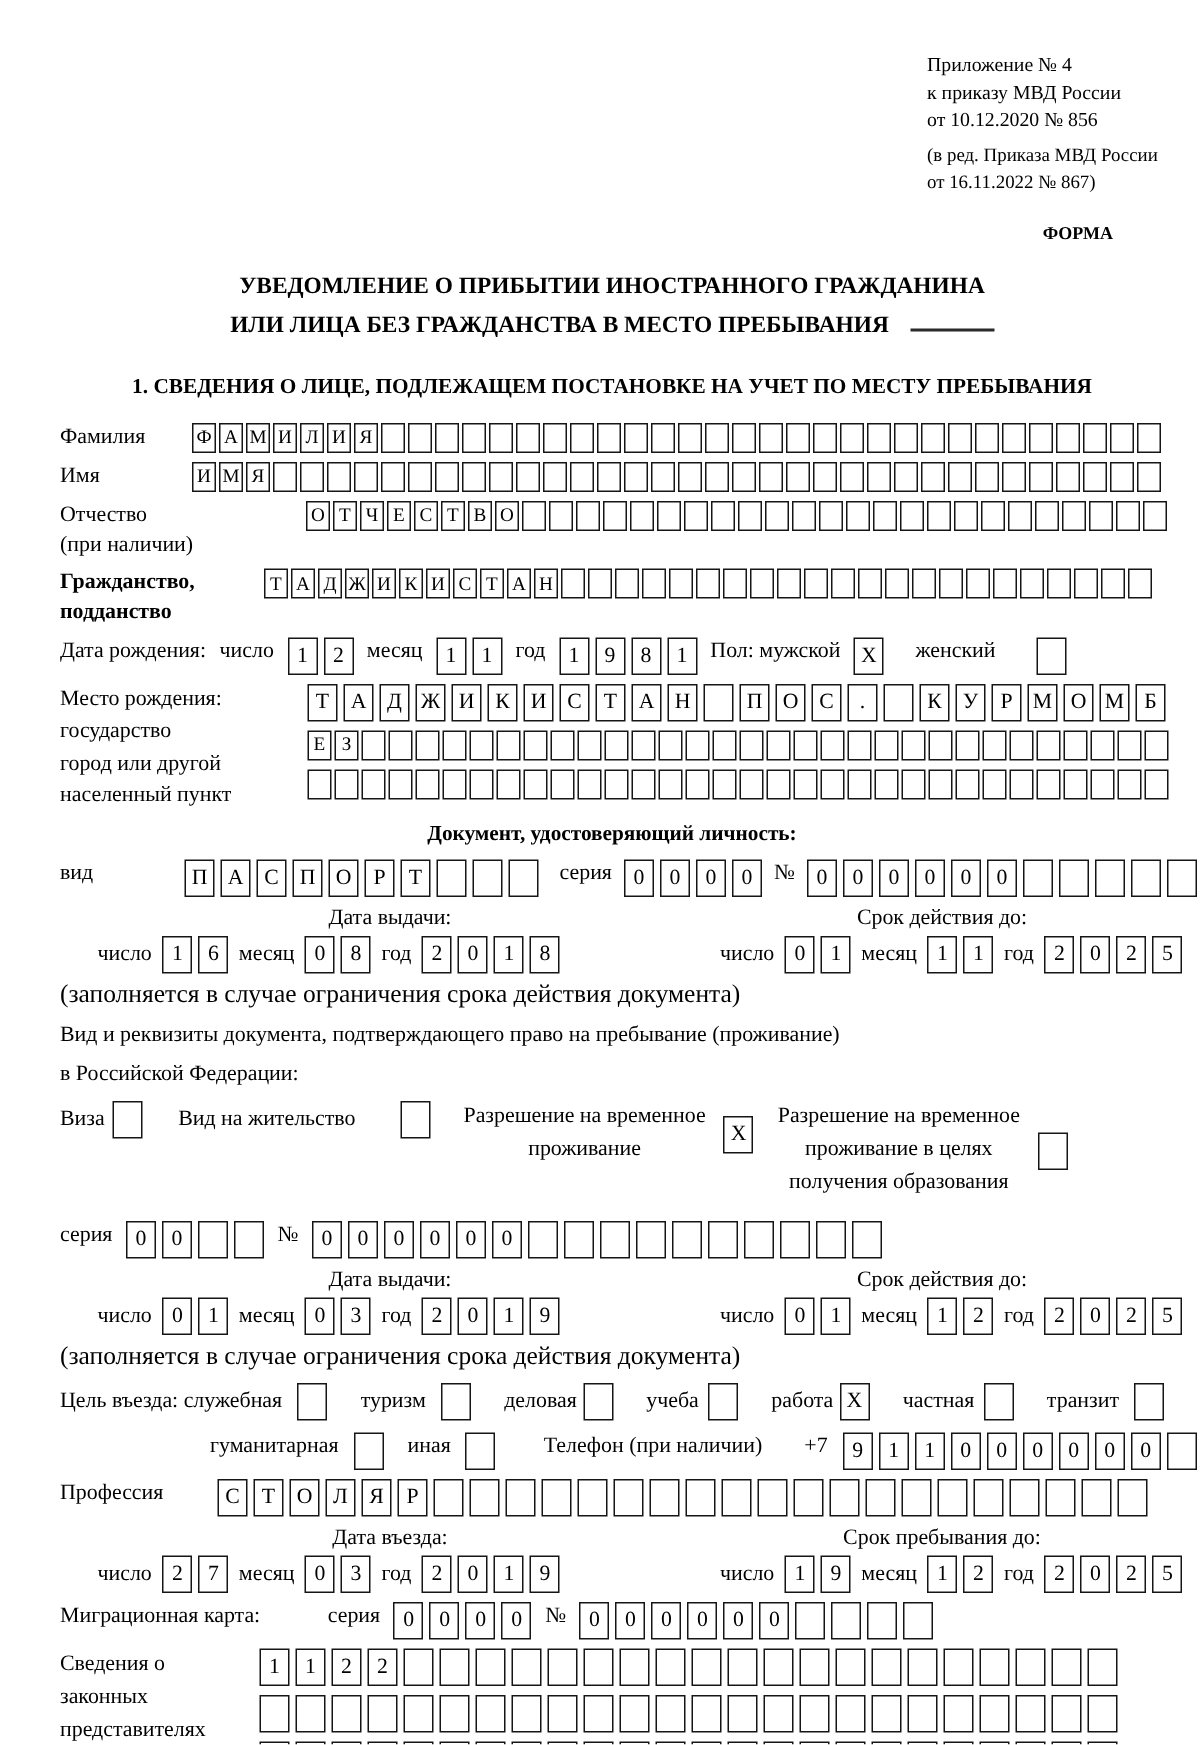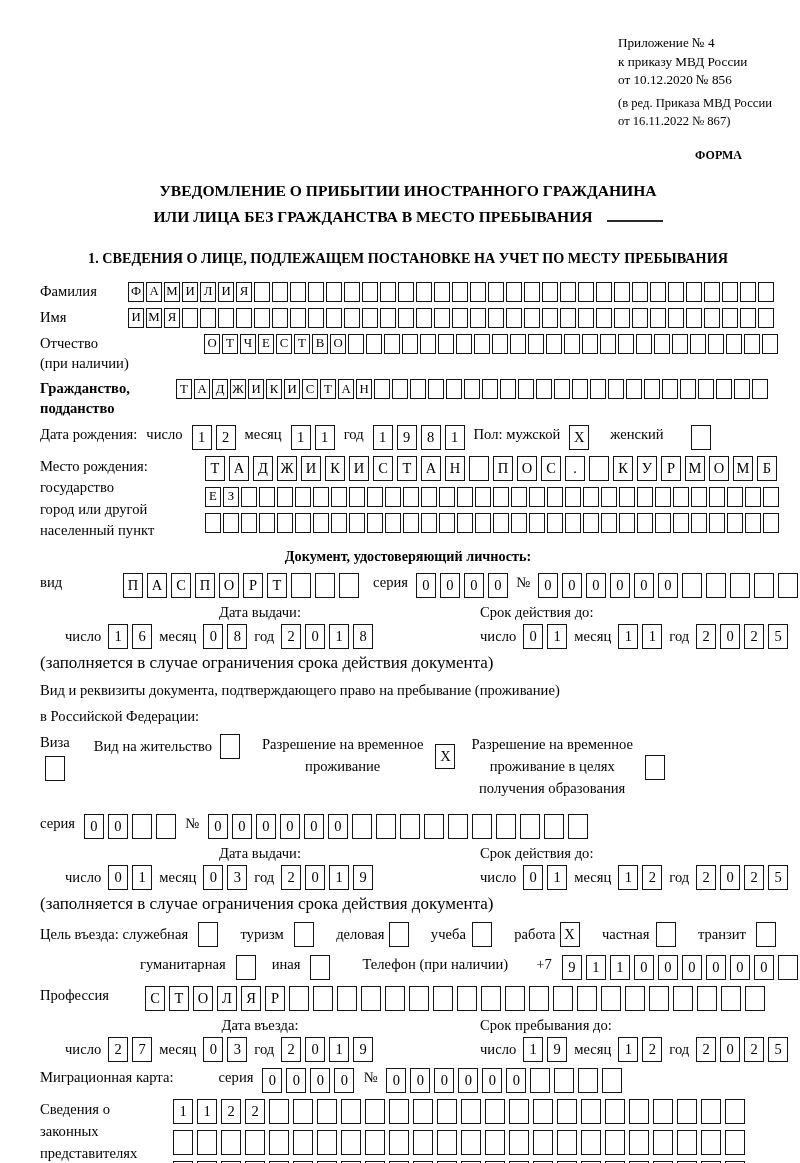--- a/index.html
+++ b/index.html
@@ -23,21 +23,21 @@
   .cell{
     box-sizing:border-box;flex:none;width:16px;height:20px;border:1.6px solid #151515;
     display:flex;align-items:center;justify-content:center;font-size:12.8px;background:#fff;
   }
   .cells.big{gap:4px;}
   .cells.big .cell{width:20px;height:25px;font-size:14.5px;}
   .stack{display:flex;flex-direction:column;gap:6px;}
   .dochead{text-align:center;font-weight:bold;font-size:14.2px;margin:4px 0 8px 0;}
   .datelbls{display:flex;font-size:14.6px;margin:2px 0 3px 0;}
   .datelbls .left{flex:0 0 440px;text-align:center;}
-  .datelbls .right{flex:1;text-align:left;}
+  .datelbls .right{flex:1;text-align:center;}
   .daterow{display:flex;align-items:center;margin-bottom:4px;}
   .dgroup{display:flex;align-items:center;gap:7px;}
   .dgroup .lbl{font-size:14.6px;}
   .dleft{flex:0 0 415px;margin-left:25px;}
   .caption{font-size:17px;text-align:left;margin:0 2px 8px 0;}
   .para{font-size:14.6px;line-height:1.35;margin:2px 0 8px 0;}
   .visarow{display:flex;align-items:flex-start;gap:16px;margin:4px 0 14px 0;font-size:14.6px;}
   .visarow .blk{text-align:center;line-height:1.5;}
   .spread{display:flex;align-items:center;justify-content:space-between;margin-bottom:8px;}
   .inlinegap{display:flex;align-items:center;gap:10px;}
@@ -451,27 +451,27 @@
     </span>
   </div>
   <div class="caption">(заполняется в случае ограничения срока действия документа)</div>
 
   <div class="para">
     <div>Вид и реквизиты документа, подтверждающего право на пребывание (проживание)</div>
     <div style="margin-top:6px;">в Российской Федерации:</div>
   </div>
 
   <div class="visarow">
-    <span class="inlinegap" style="gap:5px;flex-direction:column;">
+    <span class="inlinegap" style="gap:5px;">
       <span>Виза</span>
       <span class="cells big">
           <span class="cell"></span>
         </span>
     </span>
-    <span class="inlinegap" style="gap:8px;margin-left:8px;">
+    <span class="inlinegap" style="gap:30px;margin-left:8px;">
       <span>Вид на жительство</span>
       <span class="cells big">
           <span class="cell"></span>
         </span>
     </span>
     <span class="inlinegap" style="gap:12px;margin-left:6px;">
       <span class="blk">
         <span>Разрешение на временное</span><br>
         <span>проживание</span>
       </span>

